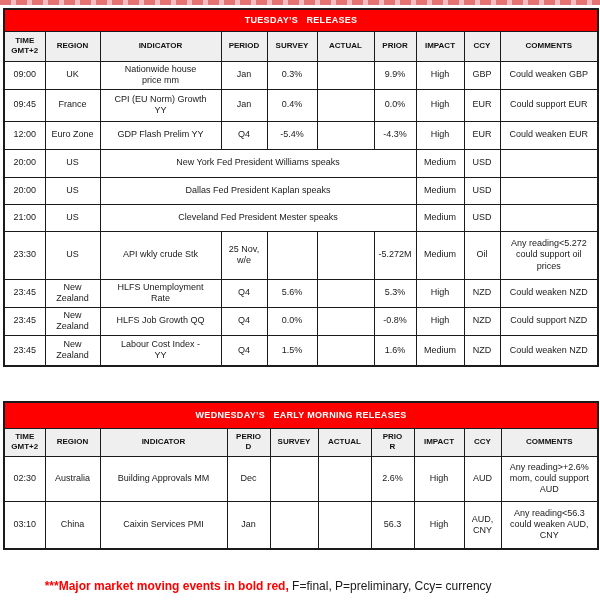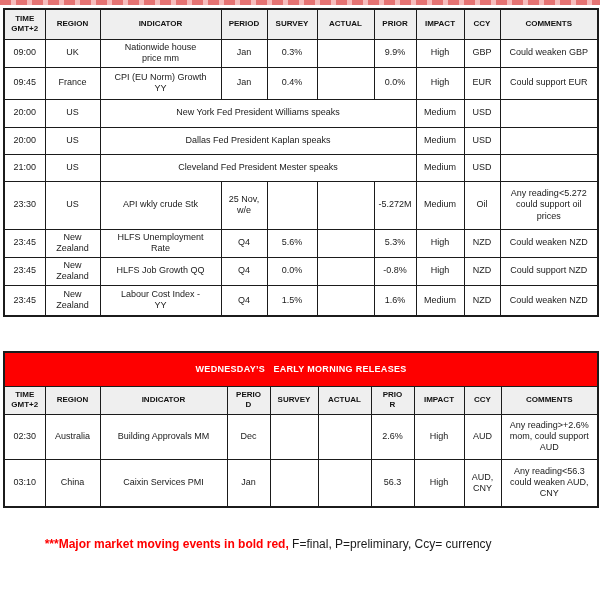--- a/index.html
+++ b/index.html
@@ -74,20 +74,23 @@
       <col style="width:121px">
       <col style="width:46px">
     <col style="width:50px">
       <col style="width:57px">
       <col style="width:42px">
       <col style="width:48px">
     <col style="width:36px">
       <col style="width:98px">
   </colgroup>
   <tbody>
+      <tr style="height:22px">
+    <th class="banner" colspan="10">TUESDAY’S   RELEASES</th>
+  </tr>
   <tr class="colhead" style="height:30px">
     <th>TIME GMT+2</th>
     <th>REGION</th>
     <th>INDICATOR</th>
     <th>PERIOD</th>
     <th>SURVEY</th>
     <th>ACTUAL</th>
     <th>PRIOR</th>
     <th>IMPACT</th>
     <th>CCY</th>
@@ -109,20 +112,32 @@
     <td>09:45</td>
     <td>France</td>
     <td><span class="ind-span">CPI (EU Norm) Growth YY</span></td>
     <td>Jan</td>
     <td>0.4%</td>
     <td></td>
     <td>0.0%</td>
     <td>High</td>
     <td>EUR</td>
     <td><span class="com-span">Could support EUR</span></td>
+  </tr>
+  <tr style="height:28px">
+    <td>12:00</td>
+    <td>Euro Zone</td>
+    <td><span class="ind-span">GDP Flash Prelim YY</span></td>
+    <td>Q4</td>
+    <td>-5.4%</td>
+    <td></td>
+    <td>-4.3%</td>
+    <td>High</td>
+    <td>EUR</td>
+    <td><span class="com-span">Could weaken EUR</span></td>
   </tr>
   <tr style="height:28px">
     <td>20:00</td>
     <td>US</td>
     <td colspan="5">New York Fed President Williams speaks</td>
     <td>Medium</td>
     <td>USD</td>
     <td></td>
   </tr>
   <tr style="height:27px">
@@ -199,21 +214,21 @@
       <col style="width:127px">
       <col style="width:43px">
     <col style="width:48px">
       <col style="width:53px">
       <col style="width:43px">
       <col style="width:50px">
     <col style="width:37px">
       <col style="width:97px">
   </colgroup>
   <tbody>
-      <tr style="height:34px">
+      <tr style="height:26px">
     <th class="banner" colspan="10">WEDNESDAY’S   EARLY MORNING RELEASES</th>
   </tr>
   <tr class="colhead" style="height:28px">
     <th>TIME GMT+2</th>
     <th>REGION</th>
     <th>INDICATOR</th>
     <th><span class="brk period">PERIOD</span></th>
     <th>SURVEY</th>
     <th>ACTUAL</th>
     <th><span class="brk prior">PRIOR</span></th>

